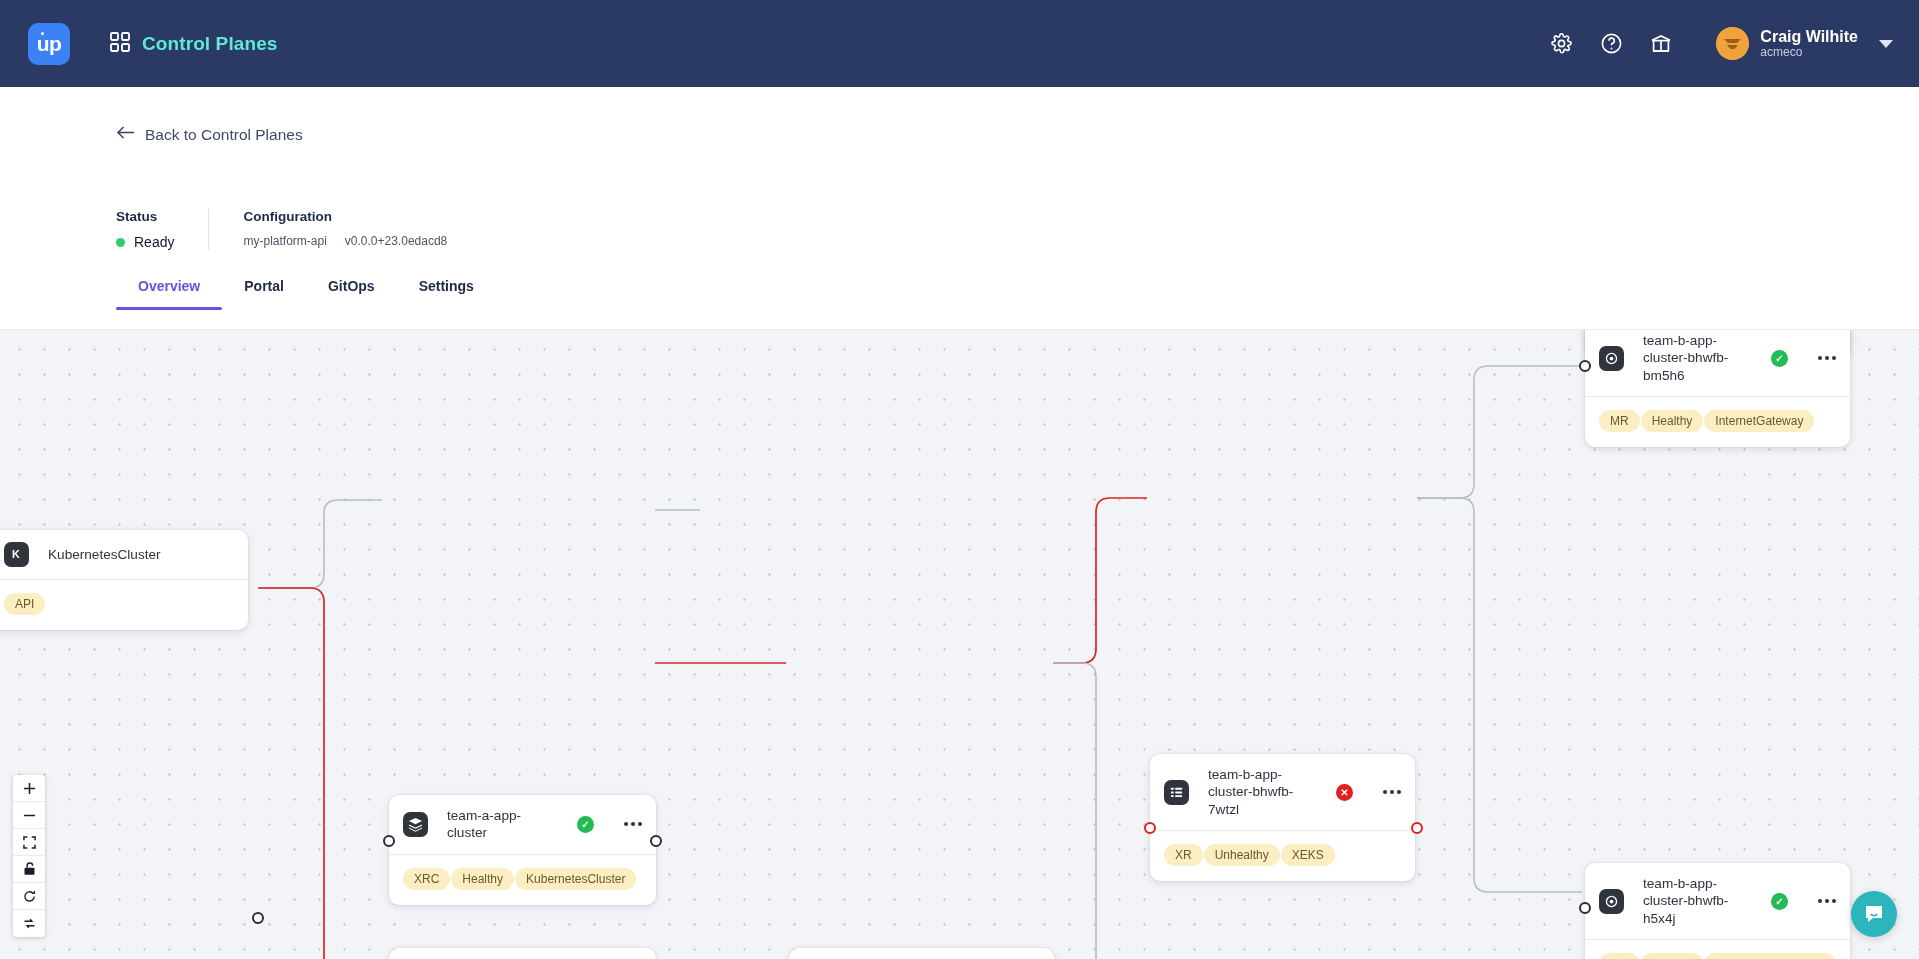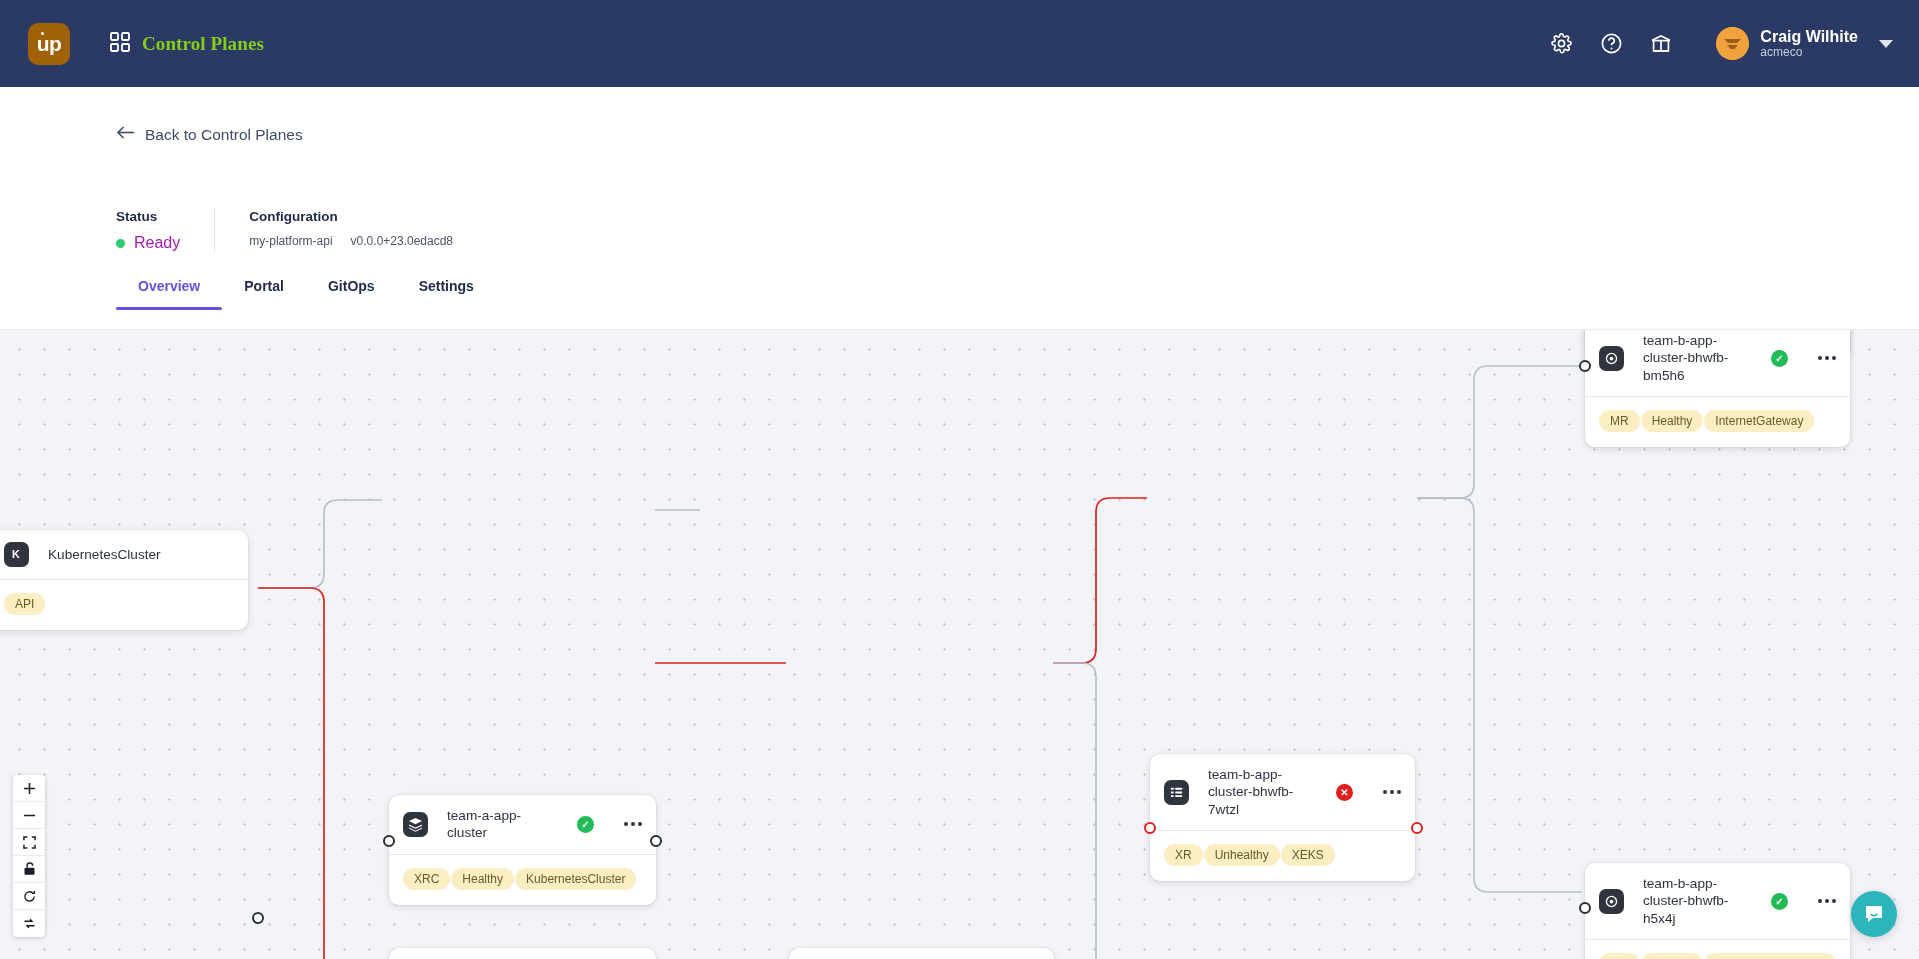--- a/index.html
+++ b/index.html
@@ -15,36 +15,35 @@
   .topbar {
     position: absolute; top: 0; left: 0;
     width: 1919px; height: 87px;
     background: #2b3a64;
     display: flex; align-items: center;
   }
   .brand-logo {
     margin-left: 28px;
     width: 42px; height: 42px;
     border-radius: 10px;
-    background: #a16207;
+    background: #3b82f6;
     display: flex; align-items: center; justify-content: center;
     color: #fff; font-size: 21px; font-weight: 700;
     letter-spacing: -0.5px;
     position: relative;
   }
   .brand-logo .dot {
     position:absolute; left: 13px; top: 9px;
     width: 3px; height: 3px; border-radius: 50%; background:#fff;
   }
   .nav-section { margin-left: 40px; display: flex; align-items: center; gap: 12px; }
   .grid-icon { display:block; }
   .nav-title {
-    color: #84cc16; font-size: 19px; font-weight: 700;
+    color: #5eead4; font-size: 19px; font-weight: 700;
     letter-spacing: 0.1px;
-    font-family: Liberation Serif, serif;
   }
   .topbar-right {
     margin-left: auto; margin-right: 26px;
     display: flex; align-items: center; gap: 24px;
   }
   .ticon { width: 26px; height: 26px; display:flex; align-items:center; justify-content:center; cursor:pointer; }
   .user-block { display: flex; align-items: center; gap: 11px; margin-left: 18px; cursor: pointer; }
   .avatar {
     width: 33px; height: 33px; border-radius: 50%;
     background: radial-gradient(circle at 35% 30%, #fcb045, #e8912c 70%);
@@ -65,21 +64,21 @@
     display: flex; align-items: center; gap: 10px;
     color: #3f4b66; font-size: 15.5px; text-decoration: none; cursor: pointer;
   }
   .page-title {
     position: absolute; left: 116px; top: 62px;
     font-size: 31px; font-weight: 700; color: #1f2a4a; letter-spacing: -0.3px;
   }
   .meta-row { position: absolute; left: 116px; top: 122px; display: flex; align-items: stretch; }
   .meta-col { display: flex; flex-direction: column; gap: 10px; }
   .meta-label { font-size: 13.5px; font-weight: 700; color: #1f2a4a; }
-  .meta-value { font-size: 16px; color: #a21caf; display: flex; align-items: center; gap: 9px; }
+  .meta-value { font-size: 14px; color: #0f172a; display: flex; align-items: center; gap: 9px; }
   .status-dot { width: 9px; height: 9px; border-radius: 50%; background: #2ecc71; display:inline-block; }
   .meta-divider { width: 1px; background: #dde1e9; margin: 0 34px; }
   .cfg-vals { display:flex; gap: 18px; }
   .cfg-vals span { font-size: 12px; color: #4a5568; }
 
   
   .tabs { position: absolute; left: 116px; top: 185px; display: flex; gap: 0; }
   .tab {
     font-size: 14px; font-weight: 700; color: #1f2a4a;
     padding: 6px 22px 16px 22px; cursor: pointer; position: relative;

